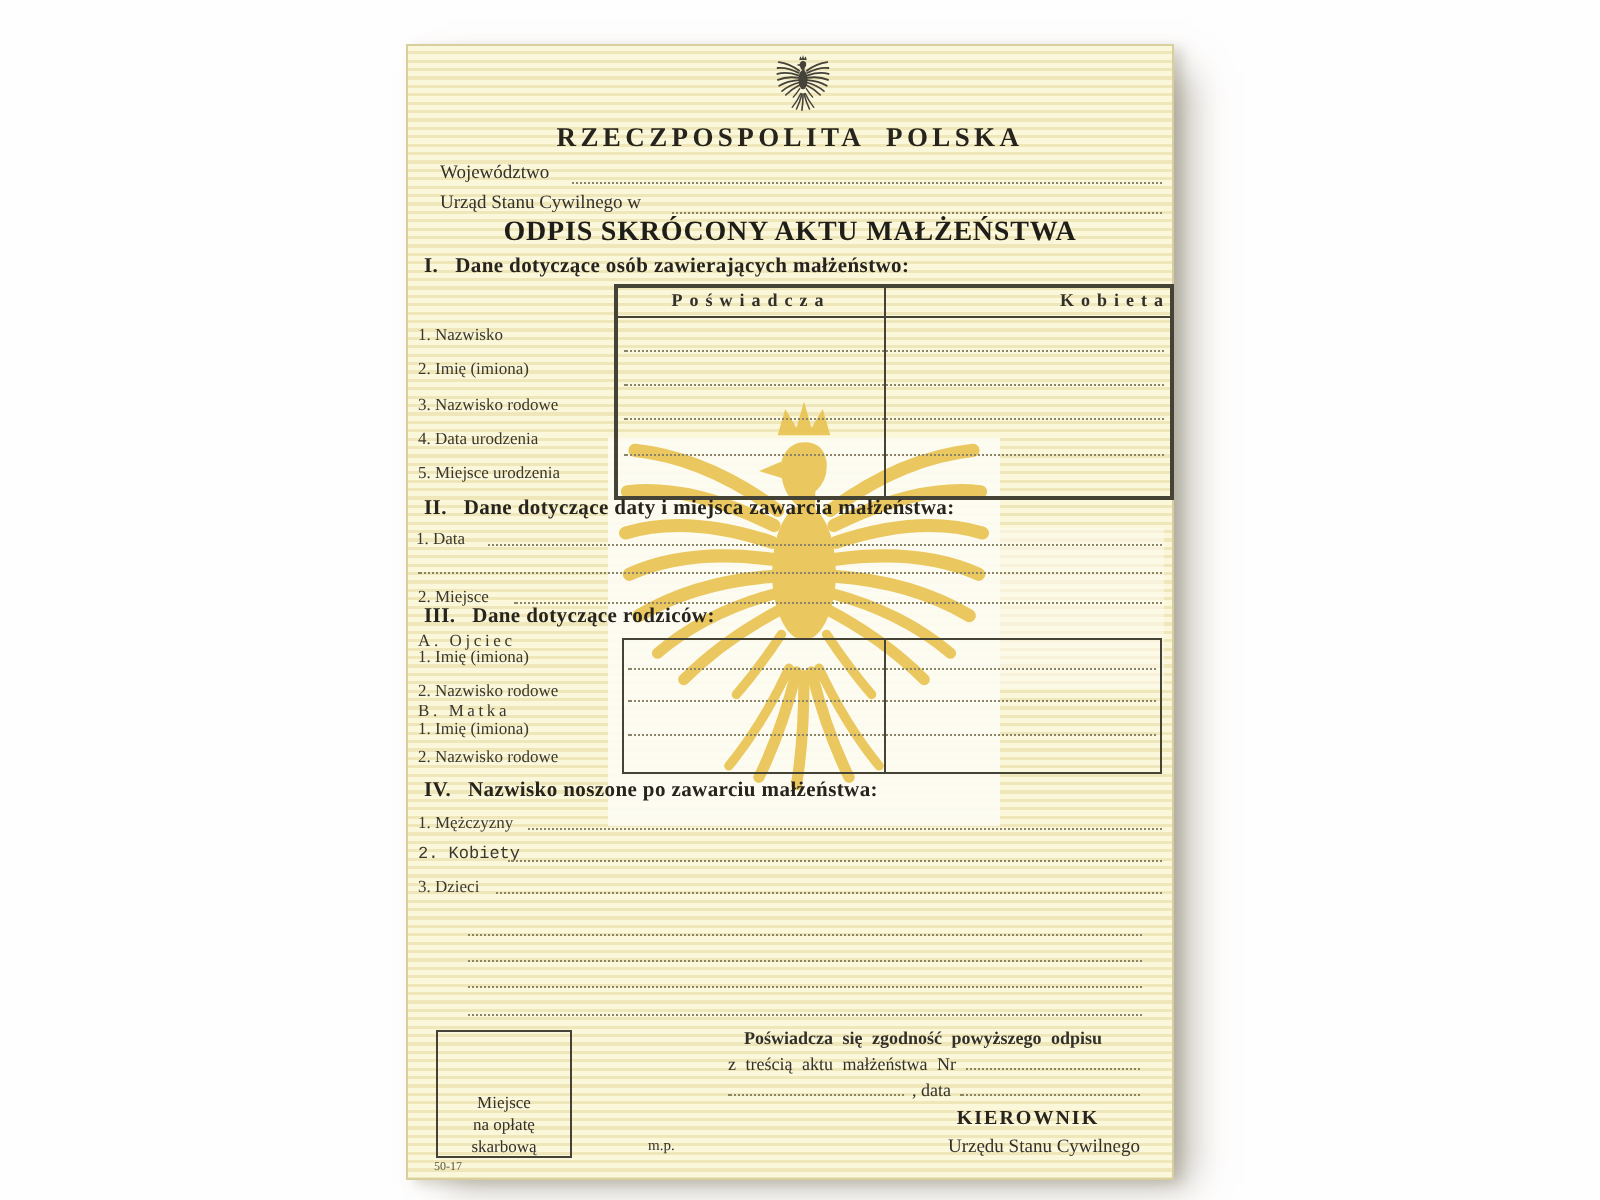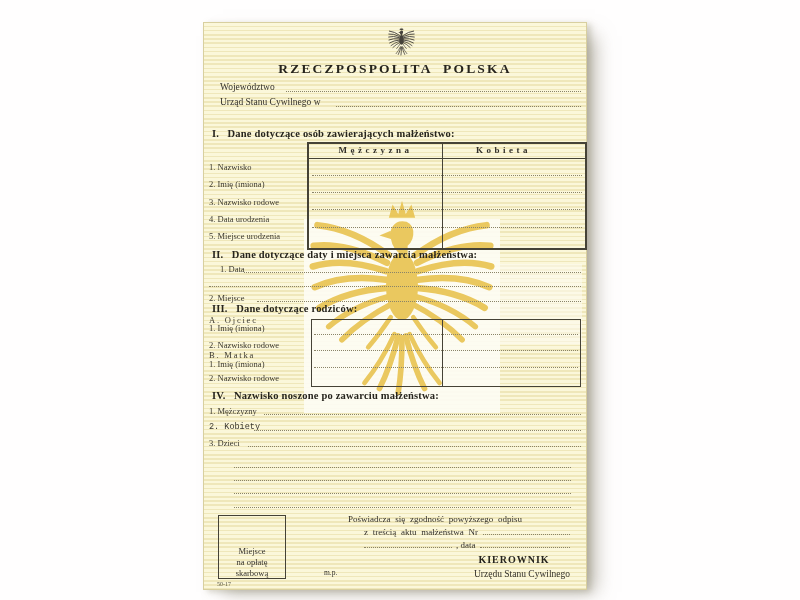--- a/index.html
+++ b/index.html
@@ -69,41 +69,42 @@
       <use href="#eagle"></use>
       </svg>
     <div class="abs ctr" style="top:38px;font-size:13.5px;font-weight:bold;letter-spacing:2.2px;color:#26241d;">RZECZPOSPOLITA  POLSKA</div>
 
     <span class="abs" style="left:16px;top:59px;font-size:9.5px;">Województwo</span>
     <div class="dl" style="left:82px;top:68px;width:295px;"></div>
 
     <span class="abs" style="left:16px;top:74px;font-size:9.5px;">Urząd Stanu Cywilnego w</span>
     <div class="dl" style="left:132px;top:83px;width:245px;"></div>
 
+    <div class="abs ctr" style="top:86px;font-size:14px;font-weight:bold;letter-spacing:.4px;color:#1f1d17;">ODPIS SKRÓCONY AKTU MAŁŻEŃSTWA</div>
 
     <div class="abs sec-h" style="left:8px;top:105px;">I.   Dane dotyczące osób zawierających małżeństwo:</div>
 
     <div class="solid-box" style="left:103px;top:119px;width:276px;height:104px;">
       <div style="position:absolute;left:133px;top:0;bottom:0;border-left:1.6px solid #454236;"></div>
       <div style="position:absolute;left:0;right:0;top:14px;border-bottom:1.6px solid #454236;"></div>
-      <div class="abs" style="left:0;width:133px;top:1px;text-align:center;font-size:9px;font-weight:600;letter-spacing:3.5px;">Mężczyzna</div>
-      <div class="abs" style="left:135px;right:0;top:1px;text-align:left;font-size:9px;font-weight:600;letter-spacing:3.5px;padding-left:32px;">Kobieta</div>
+      <div class="abs" style="left:0;width:133px;top:1px;text-align:center;font-size:9px;font-weight:600;letter-spacing:3.5px;">Poświadcza</div>
+      <div class="abs" style="left:135px;right:0;top:1px;text-align:right;font-size:9px;font-weight:600;letter-spacing:3.5px;padding-left:32px;">Kobieta</div>
       <div class="dl" style="left:3px;right:3px;top:31px;"></div>
       <div class="dl" style="left:3px;right:3px;top:48px;"></div>
       <div class="dl" style="left:3px;right:3px;top:65px;"></div>
       <div class="dl" style="left:3px;right:3px;top:83px;"></div>
     </div>
     <span class="abs lbl" style="left:5px;top:139px;">1. Nazwisko</span>
     <span class="abs lbl" style="left:5px;top:156px;text-align:center;">2. Imię (imiona)</span>
     <span class="abs lbl" style="left:5px;top:174px;">3. Nazwisko rodowe</span>
     <span class="abs lbl" style="left:5px;top:191px;">4. Data urodzenia</span>
     <span class="abs lbl" style="left:5px;top:208px;">5. Miejsce urodzenia</span>
 
     <div class="abs sec-h" style="left:8px;top:226px;">II.   Dane dotyczące daty i miejsca zawarcia małżeństwa:</div>
-    <span class="abs lbl" style="left:16px;top:241px;">1. Data</span>
+    <span class="abs lbl" style="left:4px;top:241px;">1. Data</span>
     <div class="dl" style="left:40px;top:249px;width:337px;"></div>
     <div class="dl" style="left:5px;top:263px;width:372px;"></div>
     <span class="abs lbl" style="left:5px;top:270px;">2. Miejsce</span>
     <div class="dl" style="left:53px;top:278px;width:324px;"></div>
 
     <div class="abs sec-h" style="left:8px;top:280px;">III.   Dane dotyczące rodziców:</div>
     <span class="abs lbl" style="left:5px;top:292px;letter-spacing:1.8px;">A. Ojciec</span>
     <span class="abs lbl" style="left:5px;top:300px;">1. Imię (imiona)</span>
     <span class="abs lbl" style="left:5px;top:317px;">2. Nazwisko rodowe</span>
     <span class="abs lbl" style="left:5px;top:327px;letter-spacing:1.8px;">B. Matka</span>
@@ -131,21 +132,21 @@
     <div class="dl" style="left:30px;top:484px;width:337px;"></div>
 
     <div class="solid-box" style="left:14px;top:492px;width:66px;height:62px;border-width:1.6px;text-align:center;font-size:8.5px;line-height:11px;padding-top:0;">
       <div style="margin-top:30px;">
         <div>Miejsce</div>
         <div>na opłatę</div>
         <div>skarbową</div>
       </div>
     </div>
 
-    <div class="abs" style="left:144px;top:491px;width:206px;font-size:9px;word-spacing:2.5px;">Poświadcza się zgodność powyższego odpisu</div>
+    <div class="abs" style="left:168px;top:491px;width:206px;font-size:9px;word-spacing:2.5px;font-weight:bold;">Poświadcza się zgodność powyższego odpisu</div>
     <div style="position:absolute;left:160px;top:517px;width:206px;display:flex;align-items:flex-end;font-size:9px;">
       <div class="dl" style="position:relative;width:88px;margin-bottom:2px;"></div>
       <span style="white-space:pre;margin:0 4px;">, data</span>
       <div class="dl" style="position:relative;flex:1;margin-bottom:2px;"></div>
     </div>
     <div style="position:absolute;left:160px;top:504px;width:206px;display:flex;align-items:flex-end;font-size:9px;word-spacing:2.5px;">
       <span style="white-space:pre;">z treścią aktu małżeństwa Nr</span>
       <div class="dl" style="position:relative;flex:1;margin-left:5px;margin-bottom:2px;"></div>
     </div>
 

